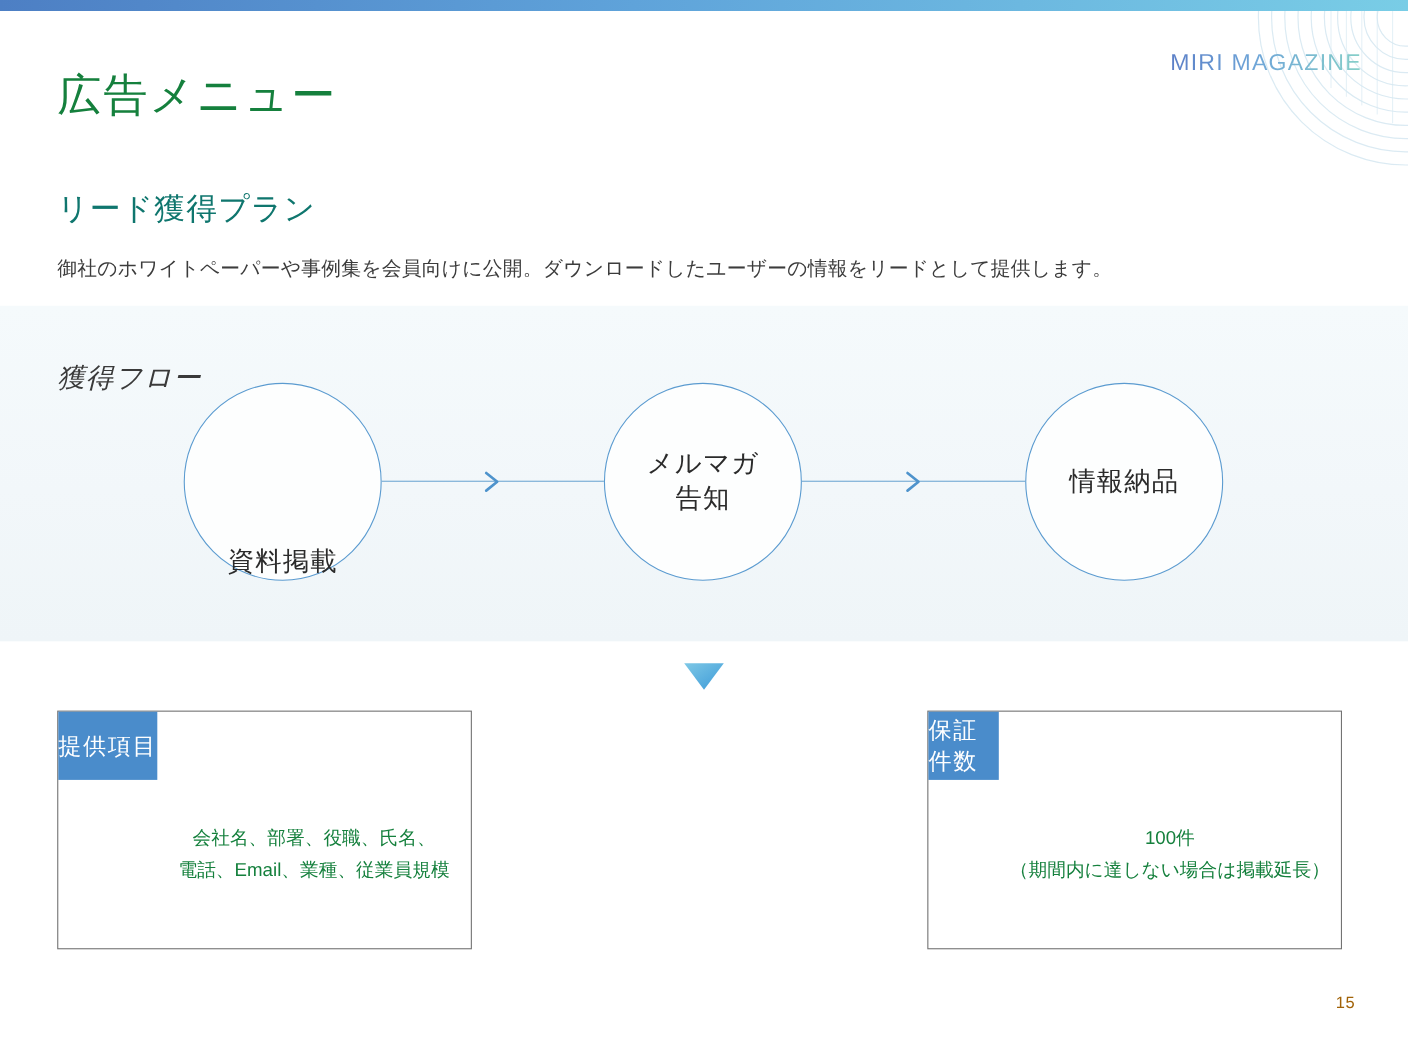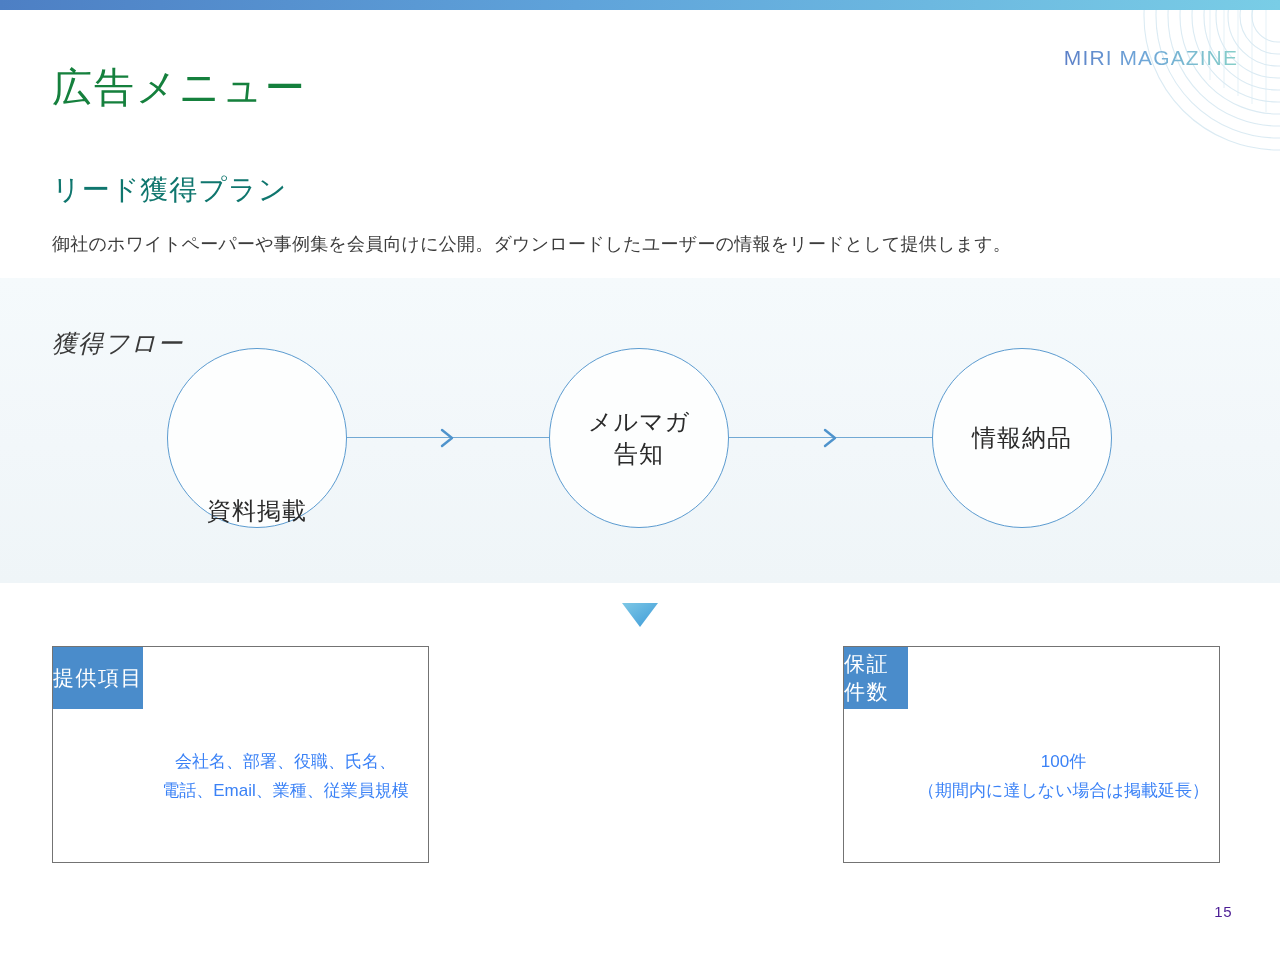--- a/index.html
+++ b/index.html
@@ -205,35 +205,35 @@
     justify-content: center;
   }
   .card-body {
     flex: 1;
     display: flex;
     flex-direction: column;
     align-items: center;
     justify-content: center;
     text-align: center;
     font-size: 17px;
-    color: #3b82f6;
+    color: #15803d;
     line-height: 1.68;
     padding: 0 10px;
     box-sizing: border-box;
     margin-top: 45px;
   }
   .card-body .line2 { white-space: nowrap; }
 
   
   .page-num {
     position: absolute;
     right: 48px;
     bottom: 40px;
     font-size: 15px;
-    color: #4c1d95;
+    color: #a16207;
     letter-spacing: 0.5px;
   }
 </style>
 </head>
 <body>
 
 <div id="slide">
 
   <div class="topbar"></div>
 

